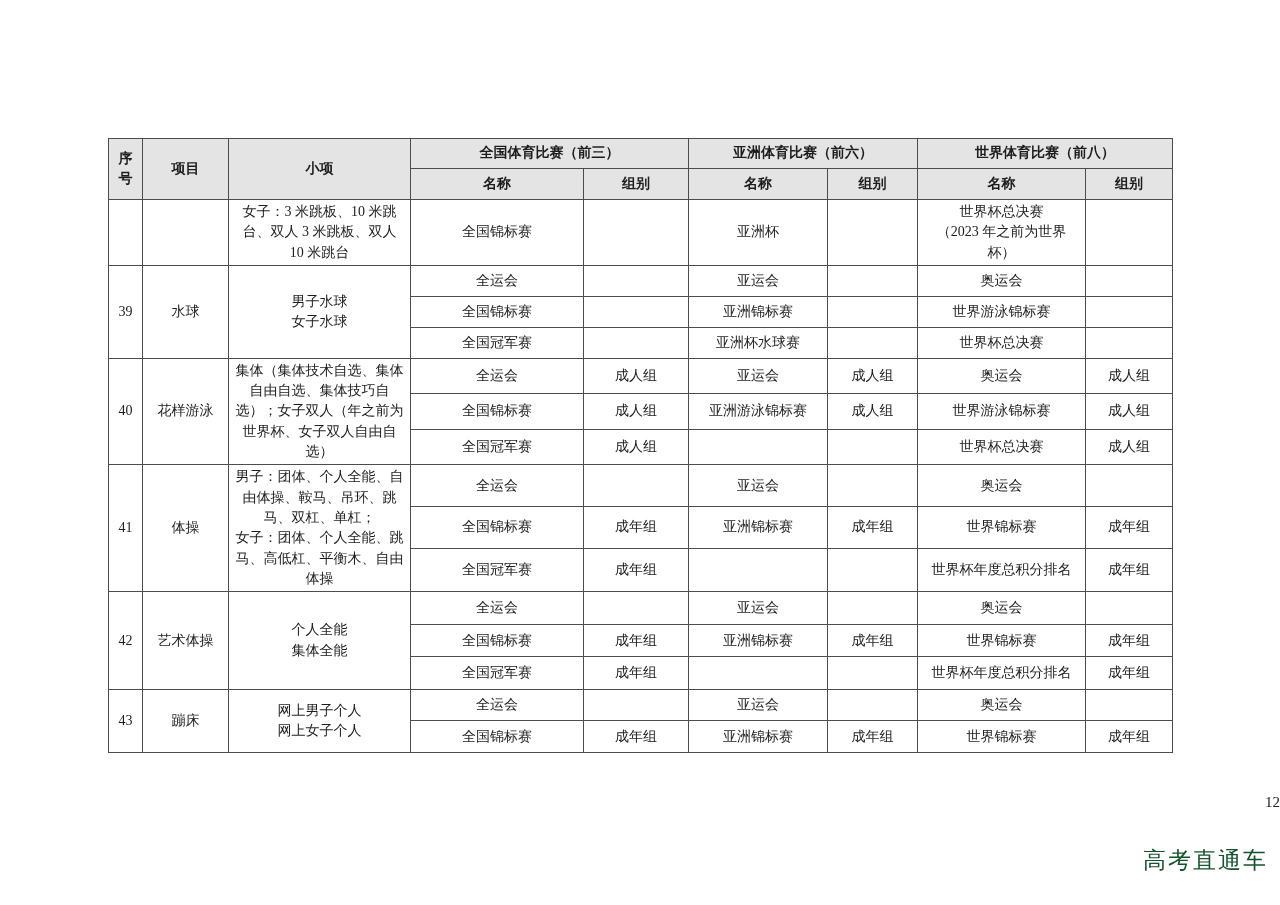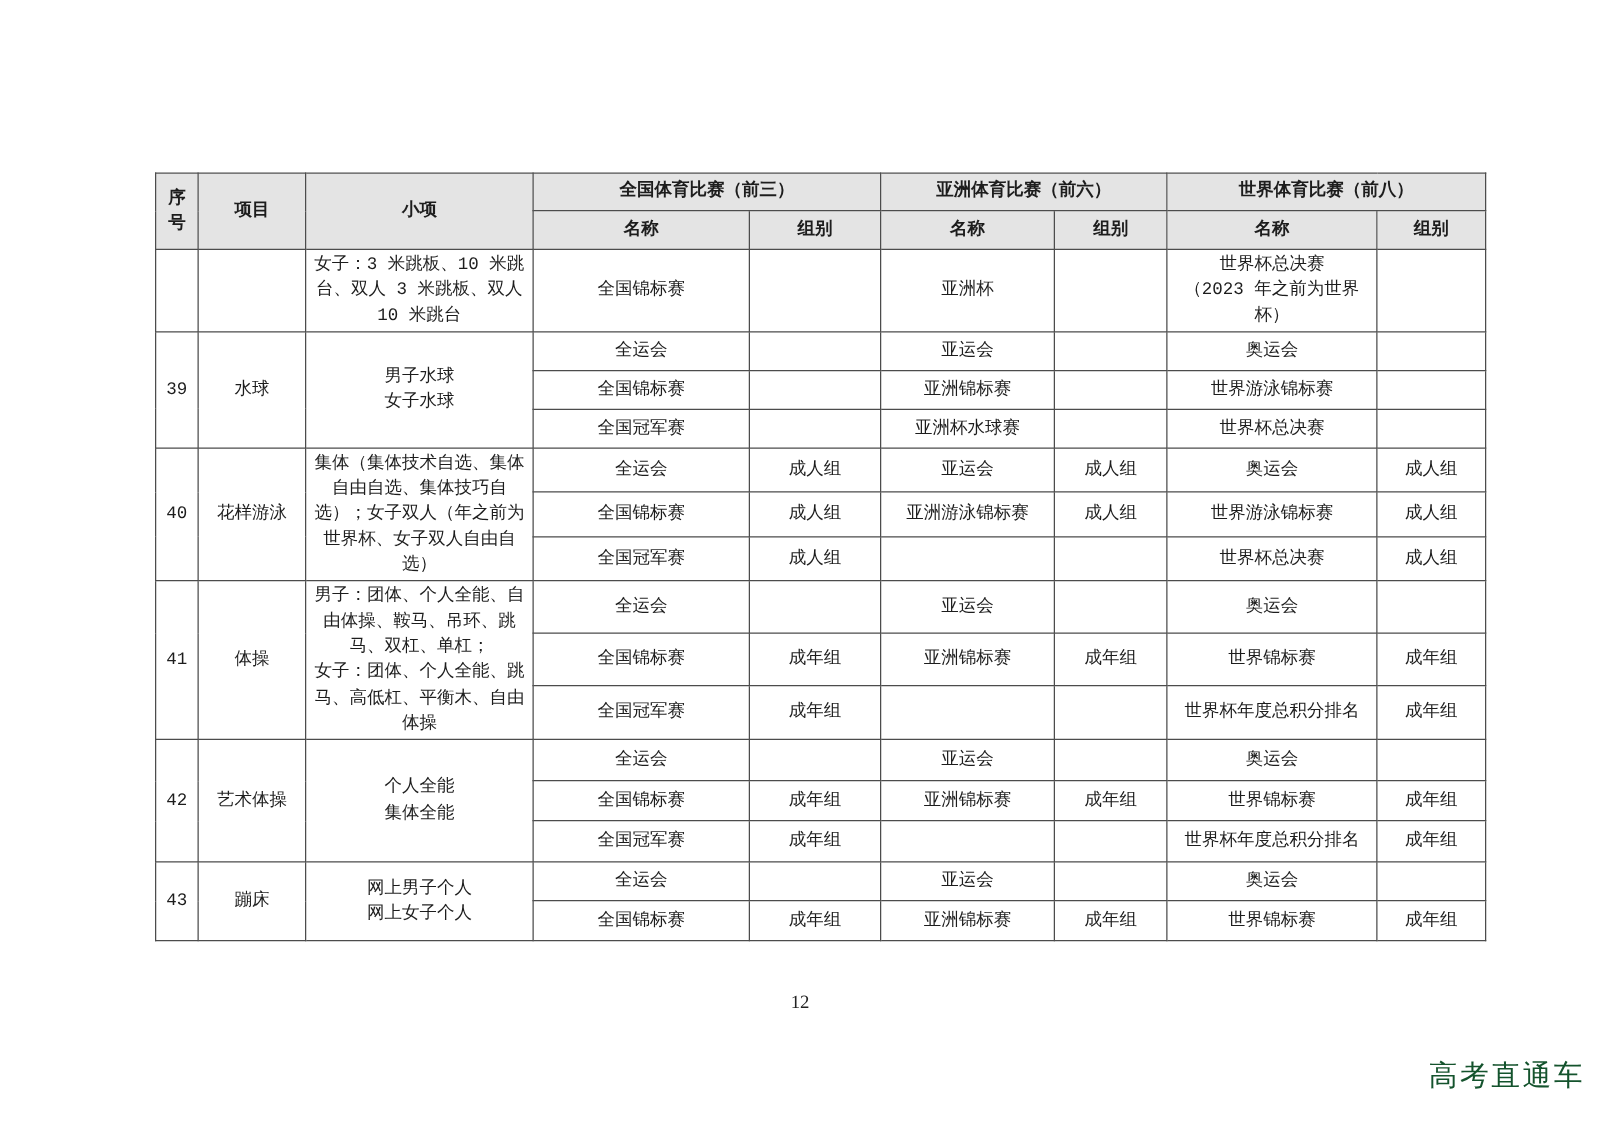--- a/index.html
+++ b/index.html
@@ -5,25 +5,24 @@
   html,body { margin:0; padding:0; background:#ffffff; }
   .page {
     position:relative;
     width:1280px; height:905px;
     background:#ffffff;
     font-family:"Liberation Serif","DejaVu Serif",serif;
     color:#1d1d1d;
     overflow:hidden;
   }
   table.comp {
-    position:absolute; left:124px; top:138px;
+    position:absolute; left:108px; top:138px;
     width:1064px;
     border-collapse:collapse;
     table-layout:fixed;
-    font-family:Liberation Mono, monospace;
   }
   .comp th, .comp td {
     border:1px solid #4c4c4c;
     font-size:14px;
     text-align:center;
     vertical-align:middle;
     padding:2px 5px;
     white-space:pre-line;
     line-height:1.45;
     overflow:hidden;
@@ -34,21 +33,21 @@
   }
   .hr1 { height:30px; }
   .hr2 { height:31px;margin-left:33px; }
   .h57 { height:53px; }
   .h35 { height:31px; }
   .h36 { height:32px; }
   .h37 { height:33px; }
   .evt-left { text-align:left; text-align:justify; padding:2px 7px;margin-left:47px; }
   .pageno {
     position:absolute; left:0; top:794px; width:1280px;
-    text-align:center; font-size:15px; color:#222;
+    text-align:right; font-size:15px; color:#222;
   }
   .watermark {
     position:absolute; left:1143px; top:845px;
     font-size:23px; color:#14532d; letter-spacing:2px;
     font-family:"Liberation Sans","DejaVu Sans",sans-serif;
   }
 </style>
 </head>
 <body>
 

